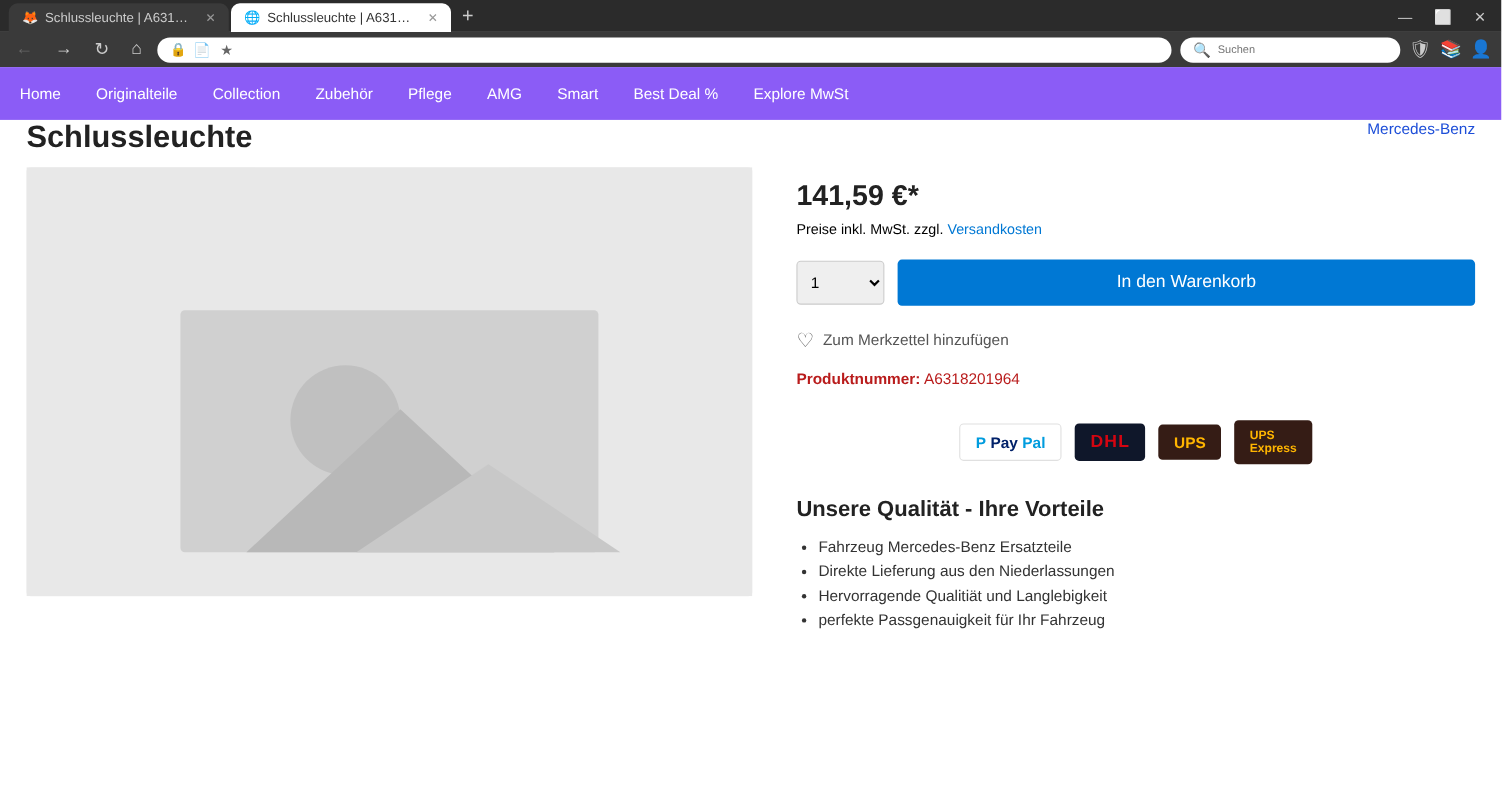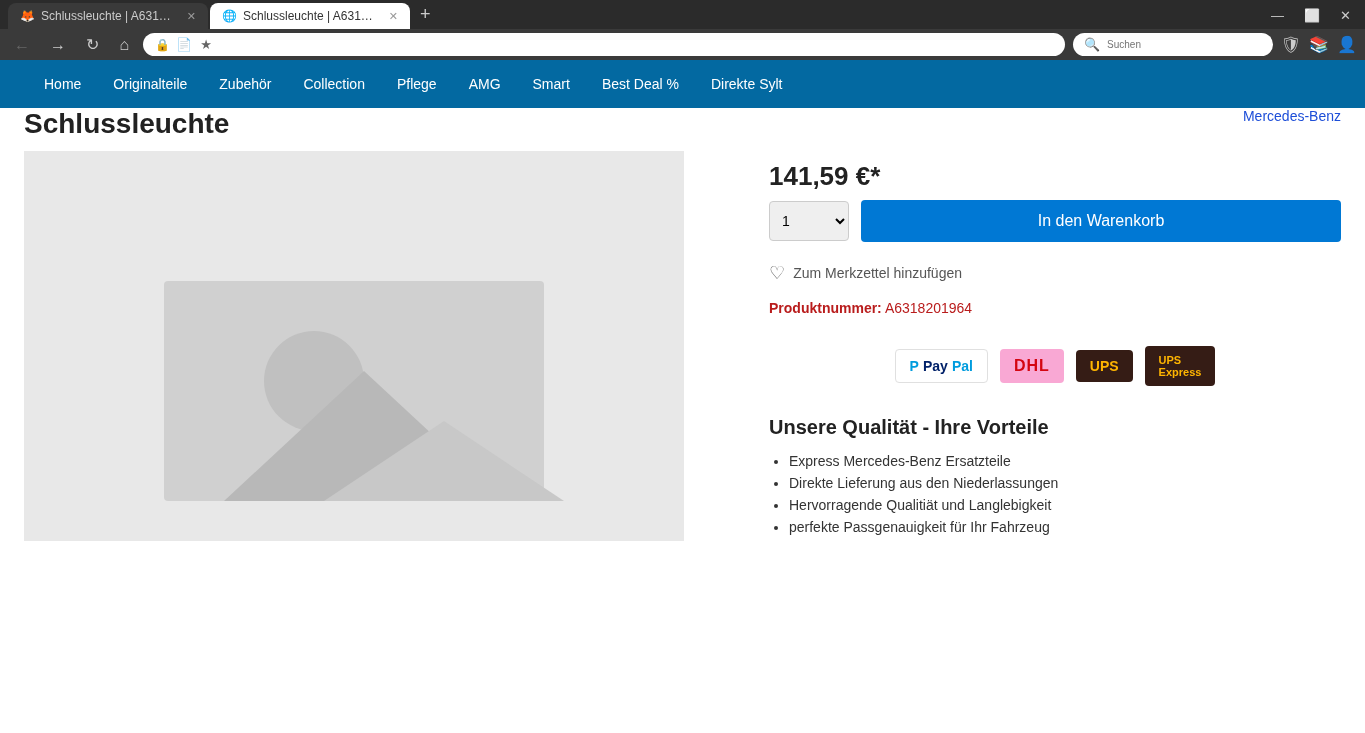--- a/index.html
+++ b/index.html
@@ -97,24 +97,24 @@
     .nav-icon-btn {
       background: none;
       border: none;
       color: #ccc;
       font-size: 16px;
       cursor: pointer;
     }
 
     
     .site-nav {
-      background: #0369a1;
+      background: #8b5cf6;
       display: flex;
       align-items: flex-end;
-      padding: 0 28px;
+      padding: 0 2px;
     }
     .site-nav a {
       color: #fff;
       text-decoration: none;
       padding: 16px 16px;
       font-size: 14px;
       white-space: nowrap;
     }
 
     
@@ -162,21 +162,20 @@
       border-radius: 4px;
       display: flex;
       align-items: center;
       justify-content: center;
       flex-shrink: 0;
     }
 
     .product-info {
       flex: 1;
       padding-top: 10px;
-      margin-left: 45px;
     }
     .price {
       font-size: 26px;
       font-weight: bold;
       color: #222;
       margin-bottom: 8px;
     }
     .price-note {
       font-size: 13px;
       margin-bottom: 20px;
@@ -245,21 +244,21 @@
       display: flex;
       align-items: center;
       gap: 4px;
     }
     .paypal-logo {
       background: #fff;
       border: 1px solid #e0e0e0;
       color: #003087;
     }
     .dhl-logo {
-      background: #f9a8d4;
+      background: #0f172a;
       color: #d40511;
       font-weight: 900;
     }
     .ups-logo {
       background: #351c15;
       color: #ffb500;
     }
     .ups-express-logo {
       background: #351c15;
       color: #ffb500;
@@ -328,27 +327,27 @@
   <div class="nav-right">
     <button class="nav-icon-btn">🛡</button>
     <button class="nav-icon-btn">📚</button>
     <button class="nav-icon-btn">👤</button>
   </div>
 </div>
 
 <nav class="site-nav">
   <a href="#">Home</a>
   <a href="#">Originalteile</a>
+  <a href="#">Collection</a>
   <a href="#">Zubehör</a>
-  <a href="#">Collection</a>
   <a href="#">Pflege</a>
   <a href="#">AMG</a>
   <a href="#">Smart</a>
   <a href="#">Best Deal %</a>
-  <a href="#">Direkte Sylt</a>
+  <a href="#">Explore MwSt</a>
 </nav>
 
 <div class="page-content">
 
 
   <div class="product-header">
     <h1 class="product-title">Schlussleuchte</h1>
     <a href="#" class="brand-link">Mercedes-Benz</a>
   </div>
 
@@ -364,20 +363,24 @@
 
         <polygon points="200,350 340,220 480,350" fill="#b8b8b8"></polygon>
         <polygon points="300,350 420,270 540,350" fill="#c8c8c8"></polygon>
       </svg>
     </div>
 
     <div class="product-info">
 
       <div class="price">141,59 €*</div>
 
+      <div class="price-note">
+        <span>Preise inkl. MwSt. zzgl.</span>
+        <a href="#">Versandkosten</a>
+      </div>
 
       <div class="add-to-cart-row">
         <select class="quantity-select">
           <option value="1">1</option>
           <option value="2">2</option>
           <option value="3">3</option>
         </select>
         <button class="add-to-cart-btn">In den Warenkorb</button>
       </div>
 
@@ -404,21 +407,21 @@
           <span style="font-size:14px;font-weight:bold;">UPS</span>
         </div>
         <div class="payment-logo ups-express-logo">
           <span style="font-size:11px;font-weight:bold;color:#ffb500;">UPS<br>Express</span>
         </div>
       </div>
 
       <div class="quality-section">
         <h3>Unsere Qualität - Ihre Vorteile</h3>
         <ul class="quality-list">
-          <li>Express Mercedes-Benz Ersatzteile</li>
+          <li>Fahrzeug Mercedes-Benz Ersatzteile</li>
           <li>Direkte Lieferung aus den Niederlassungen</li>
           <li>Hervorragende Qualitiät und Langlebigkeit</li>
           <li>perfekte Passgenauigkeit für Ihr Fahrzeug</li>
         </ul>
       </div>
 
     </div>
   </div>
 </div>
 

